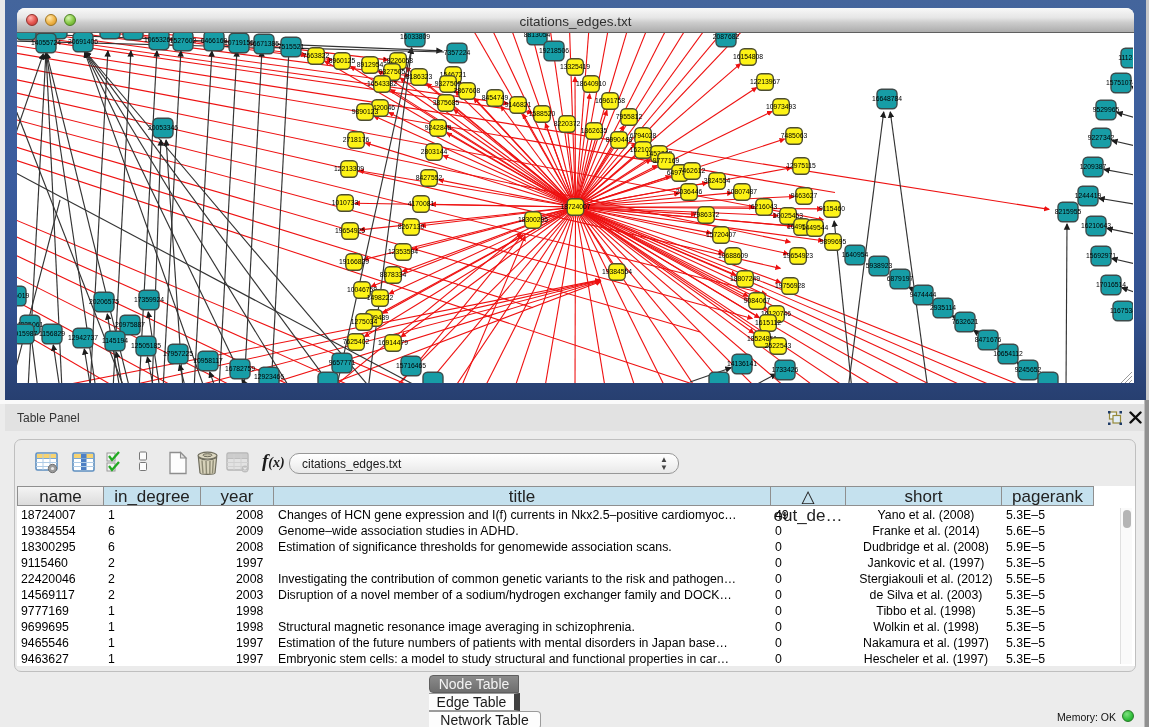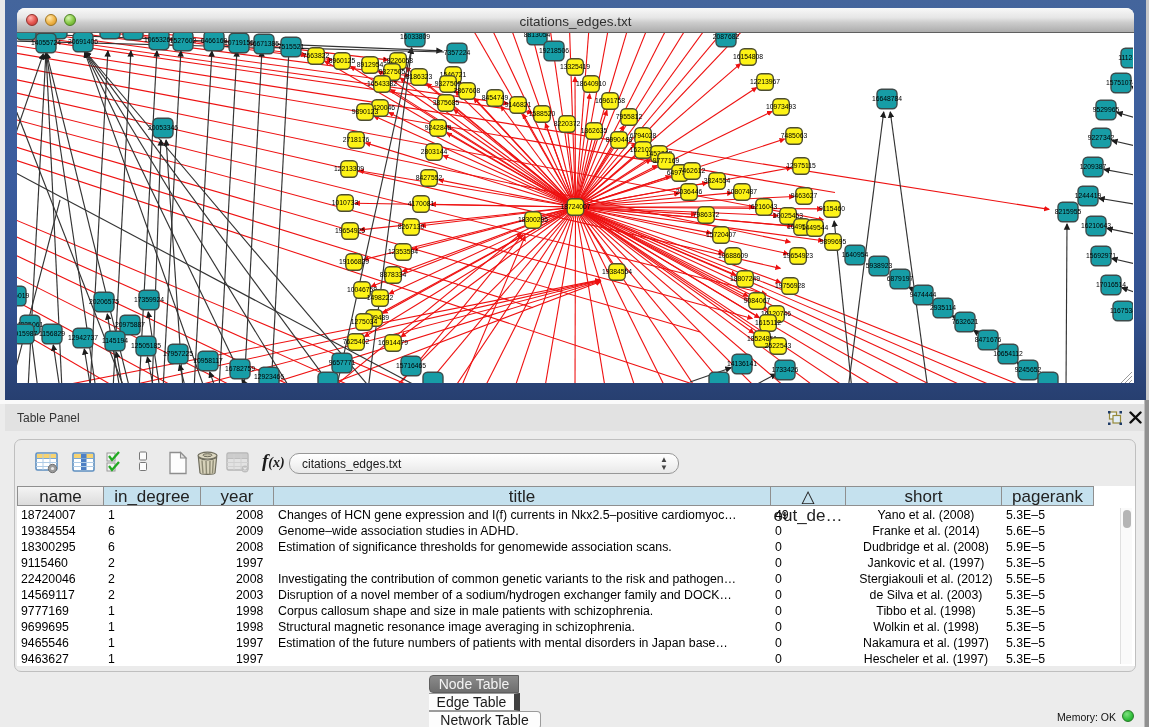--- a/index.html
+++ b/index.html
@@ -715,21 +715,20 @@
                 <span class="c2">2003</span>
                 <span class="c3">Disruption of a novel member of a sodium/hydrogen exchanger family and DOCK…</span>
                 <span class="c4">0</span>
                 <span class="c5">de Silva et al. (2003)</span>
                 <span class="c6">5.3E–5</span>
               </div>
 <div class="row">
                 <span class="c0">9777169</span>
                 <span class="c1">1</span>
                 <span class="c2">1998</span>
-                <span class="c3">Corpus callosum shape and size in male patients with schizophrenia.</span>
                 <span class="c4">0</span>
                 <span class="c5">Tibbo et al. (1998)</span>
                 <span class="c6">5.3E–5</span>
               </div>
 <div class="row">
                 <span class="c0">9699695</span>
                 <span class="c1">1</span>
                 <span class="c2">1998</span>
                 <span class="c3">Structural magnetic resonance image averaging in schizophrenia.</span>
                 <span class="c4">0</span>
@@ -742,20 +741,21 @@
                 <span class="c2">1997</span>
                 <span class="c3">Estimation of the future numbers of patients with mental disorders in Japan base…</span>
                 <span class="c4">0</span>
                 <span class="c5">Nakamura et al. (1997)</span>
                 <span class="c6">5.3E–5</span>
               </div>
 <div class="row">
                 <span class="c0">9463627</span>
                 <span class="c1">1</span>
                 <span class="c2">1997</span>
+                <span class="c3">Embryonic stem cells: a model to study structural and functional properties in car…</span>
                 <span class="c4">0</span>
                 <span class="c5">Hescheler et al. (1997)</span>
                 <span class="c6">5.3E–5</span>
               </div>
           </div>
         </div>
         <div id="vscroll">
             <div id="vthumb"></div>
           </div>
       </div>

